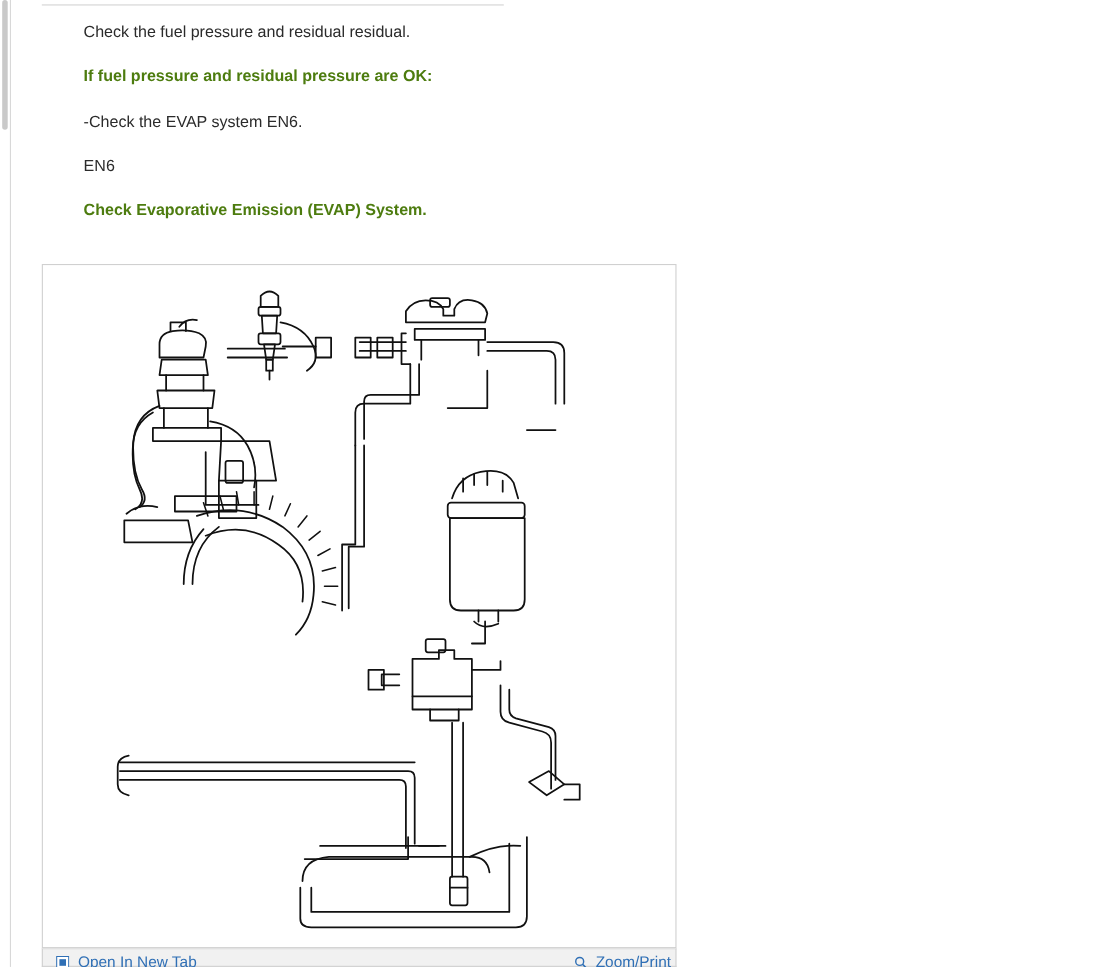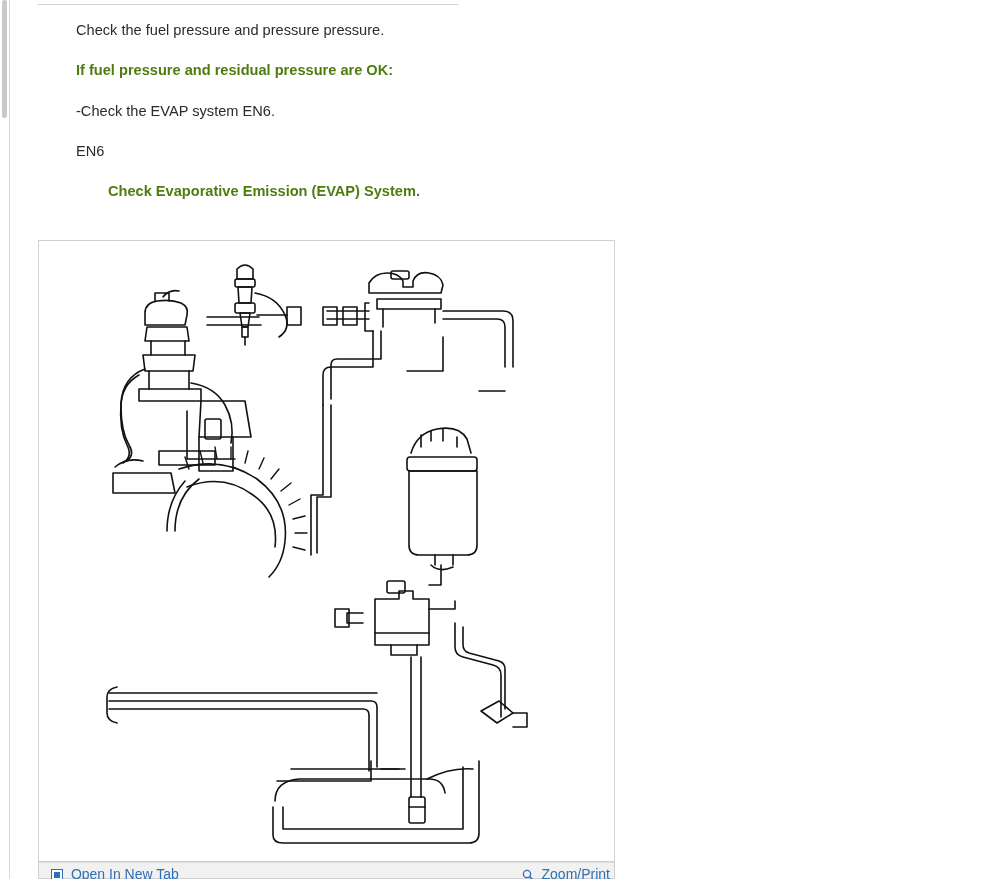--- a/index.html
+++ b/index.html
@@ -58,21 +58,21 @@
     white-space: nowrap;
   }
   .para.bold {
     font-weight: bold;
     color: #4d7c0f;
   }
   .p1 { left: 38px; top: 21px; }
   .p2 { left: 38px; top: 61px; }
   .p3 { left: 38px; top: 102px; }
   .p4 { left: 38px; top: 142px; }
-  .p5 { left: 38px; top: 182px; margin-left: 32px; }
+  .p5 { left: 38px; top: 182px; }
 
   
   .figure-box {
     position: absolute;
     left: 38px;
     top: 240px;
     width: 577px;
     height: 622px;
     border: 1px solid #d0d0d0;
     background: #ffffff;
@@ -118,21 +118,21 @@
 
 <div id="page">
 
   <div class="scroll-rail">
     <div class="scroll-thumb"></div>
   </div>
 
   <div class="top-rule"></div>
 
   <div class="content">
-    <div class="para p1">Check the fuel pressure and pressure pressure.</div>
+    <div class="para p1">Check the fuel pressure and residual residual.</div>
     <div class="para p2 bold">If fuel pressure and residual pressure are OK:</div>
     <div class="para p3"> -Check the EVAP system EN6.</div>
     <div class="para p4">EN6</div>
     <div class="para p5 bold">Check Evaporative Emission (EVAP) System.</div>
   </div>
 
   <div class="figure-box">
     <svg class="figure-svg" width="575" height="620" viewBox="0 0 575 620" aria-hidden="true">
       <g fill="none" stroke="#111111" stroke-width="1.6" stroke-linecap="round" stroke-linejoin="round">
 

